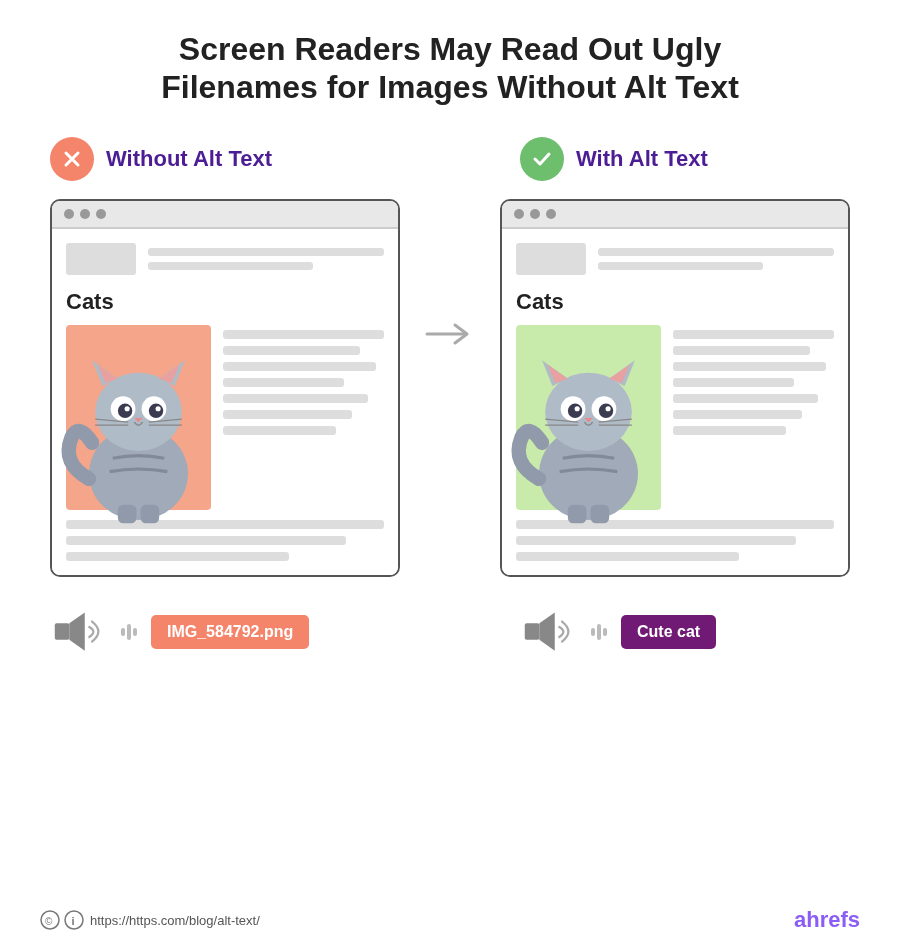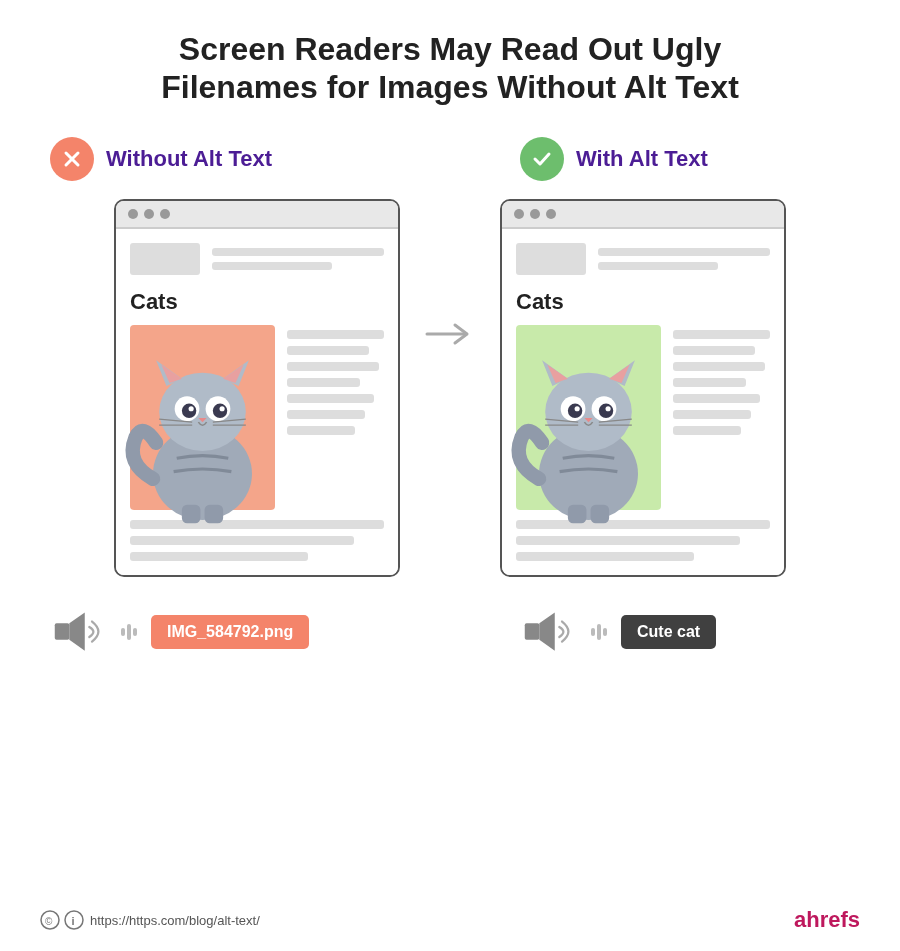--- a/index.html
+++ b/index.html
@@ -80,21 +80,21 @@
     .badge-circle.good { background: #6dbe6d; }
 
     .label-text {
       font-size: 22px;
       font-weight: bold;
       color: #4c1d95;
     }
 
     
     .browser-mockup {
-      width: 286px;
+      width: 350px;
       border: 2.5px solid #555;
       border-radius: 10px;
       overflow: hidden;
       background: #fff;
       flex-shrink: 0;
     }
 
     .browser-bar {
       background: #e8e8e8;
       padding: 8px 12px;
@@ -257,21 +257,21 @@
 
     .filename-badge {
       padding: 8px 16px;
       border-radius: 5px;
       font-size: 16px;
       font-weight: bold;
       color: #fff;
     }
 
     .filename-badge.bad { background: #f4846a; }
-    .filename-badge.good { background: #404040; color: #fff; }
+    .filename-badge.good { background: #701a75; color: #fff; }
 
     
     .footer {
       position: absolute;
       bottom: 18px;
       left: 40px;
       right: 40px;
       display: flex;
       align-items: center;
       justify-content: space-between;
@@ -289,21 +289,21 @@
     }
 
     .footer-url {
       font-size: 13px;
       color: #555;
     }
 
     .ahrefs-logo {
       font-size: 22px;
       font-weight: bold;
-      color: #be185d;
+      color: #8b5cf6;
     }
 
     
     .cat-svg {
       position: absolute;
       bottom: -15px;
       left: -10px;
       width: 165px;
     }
   </style>

